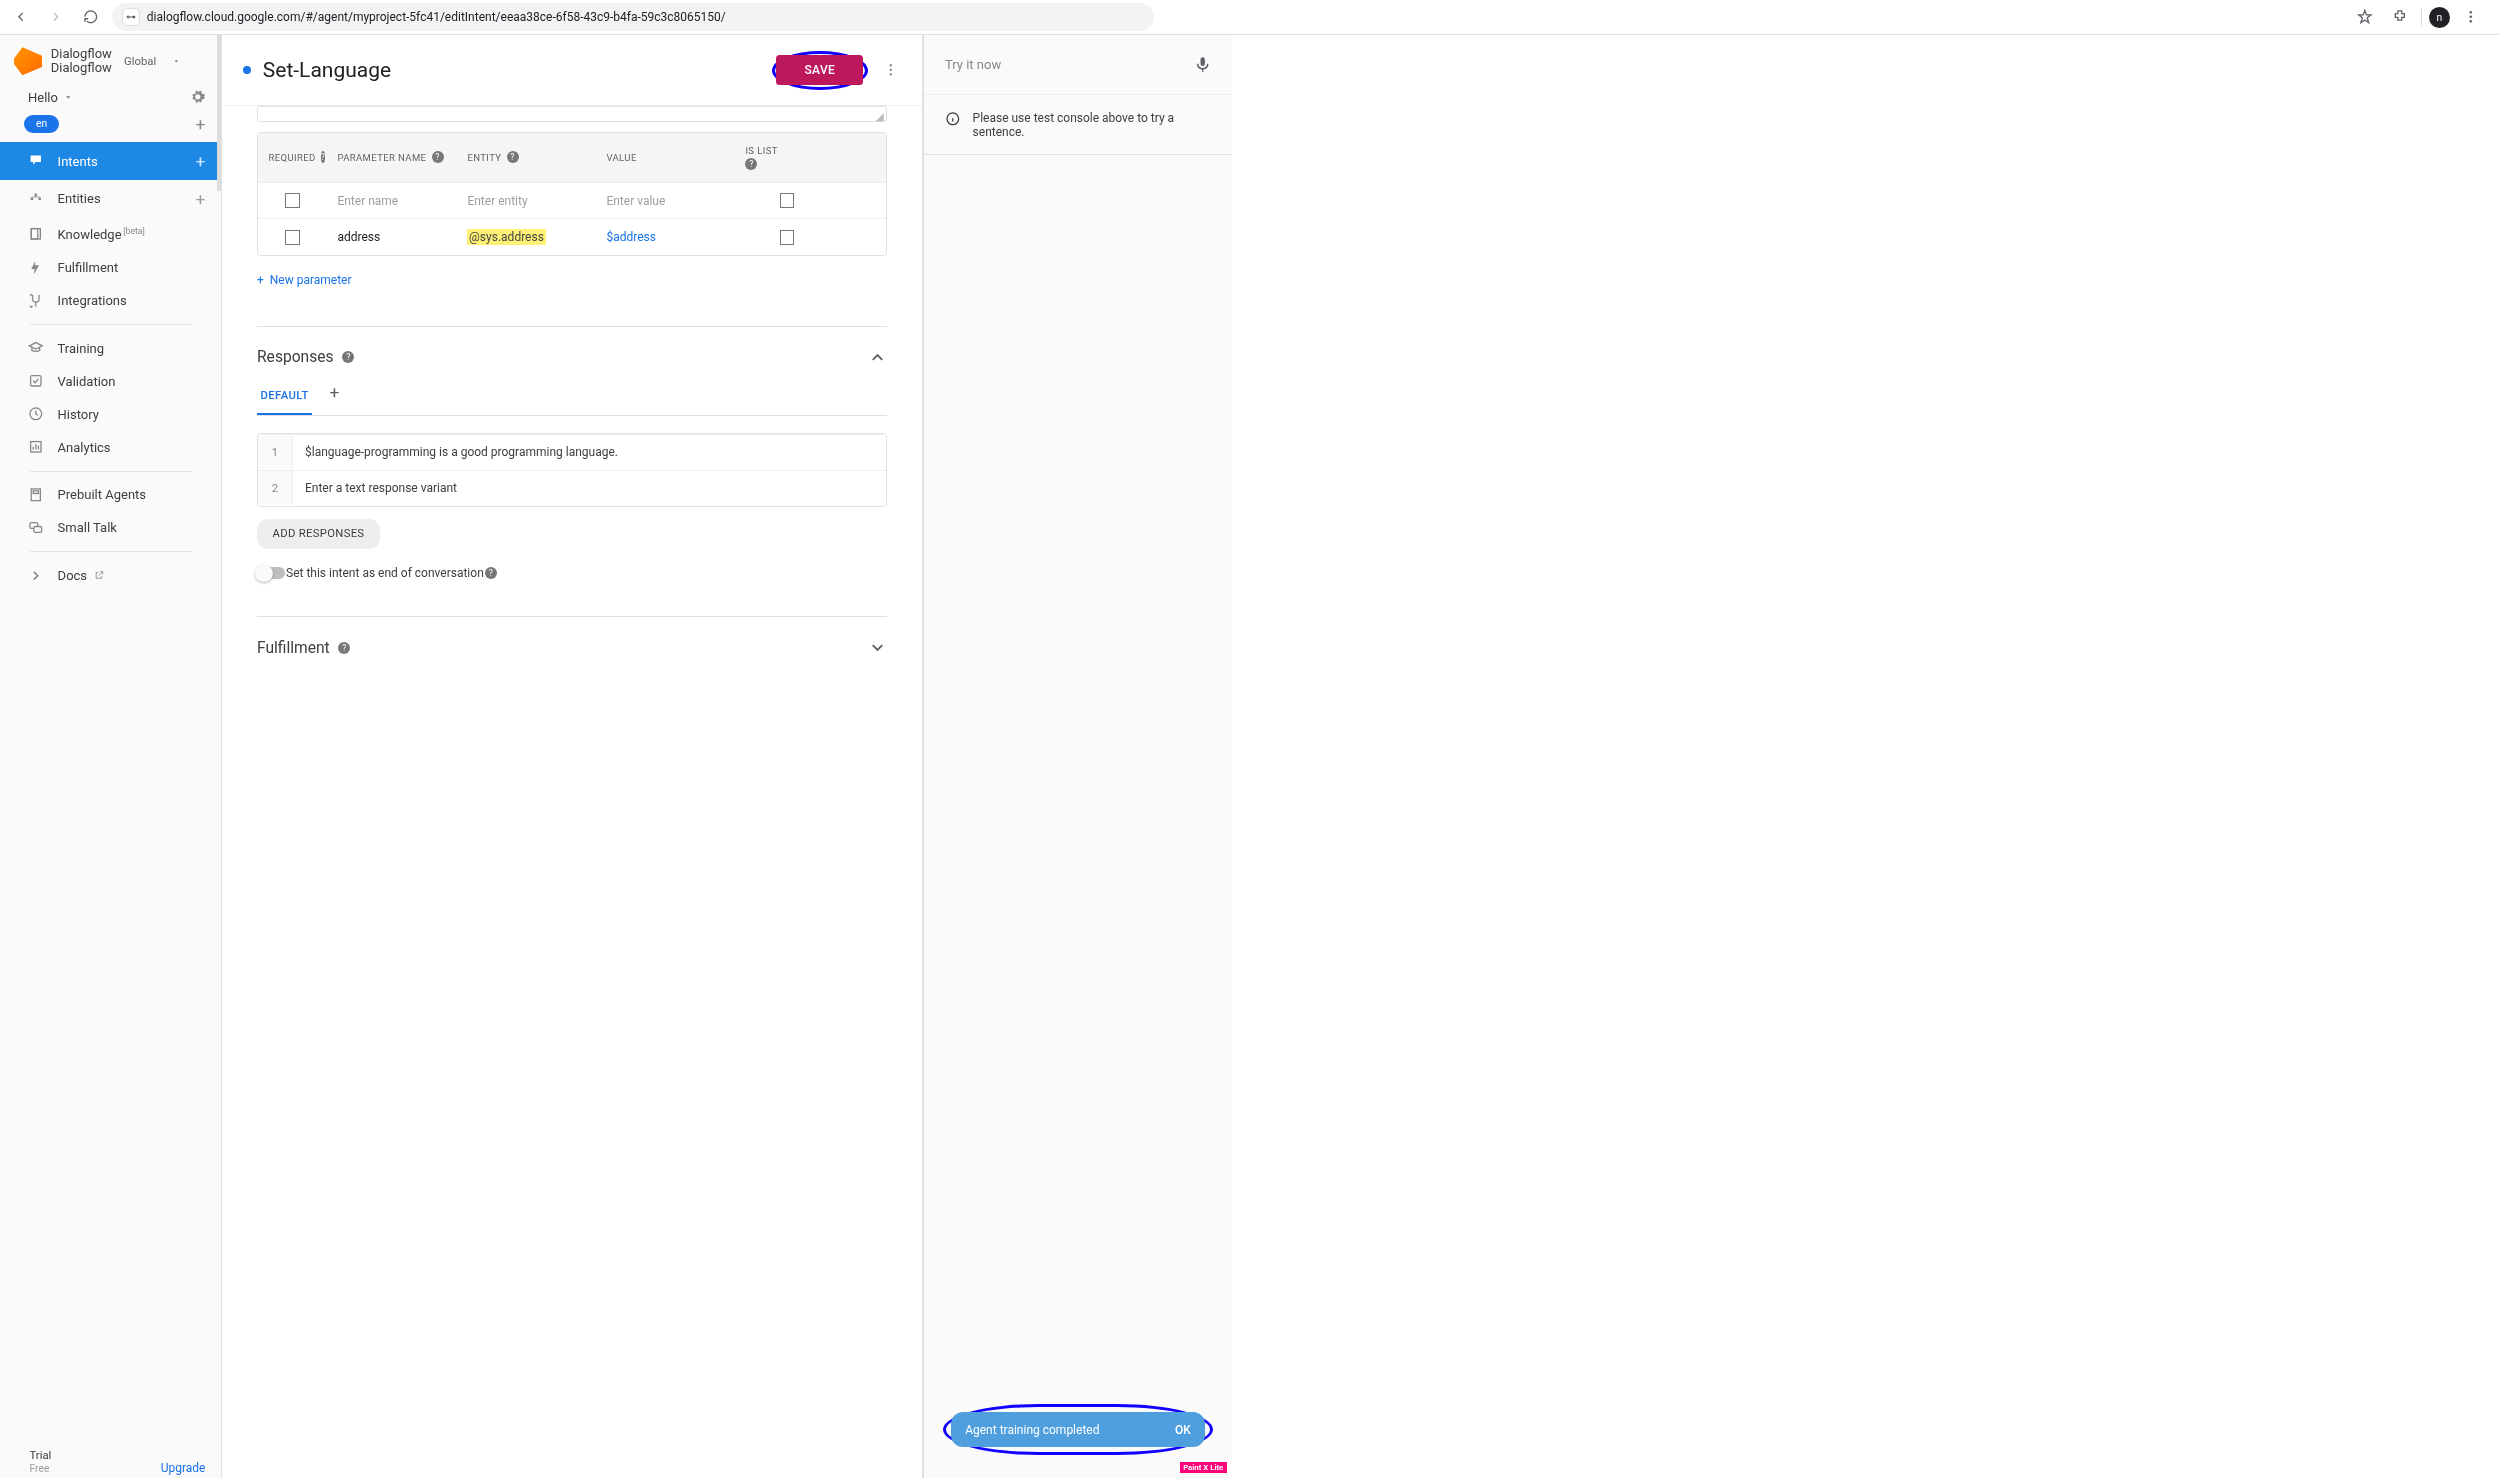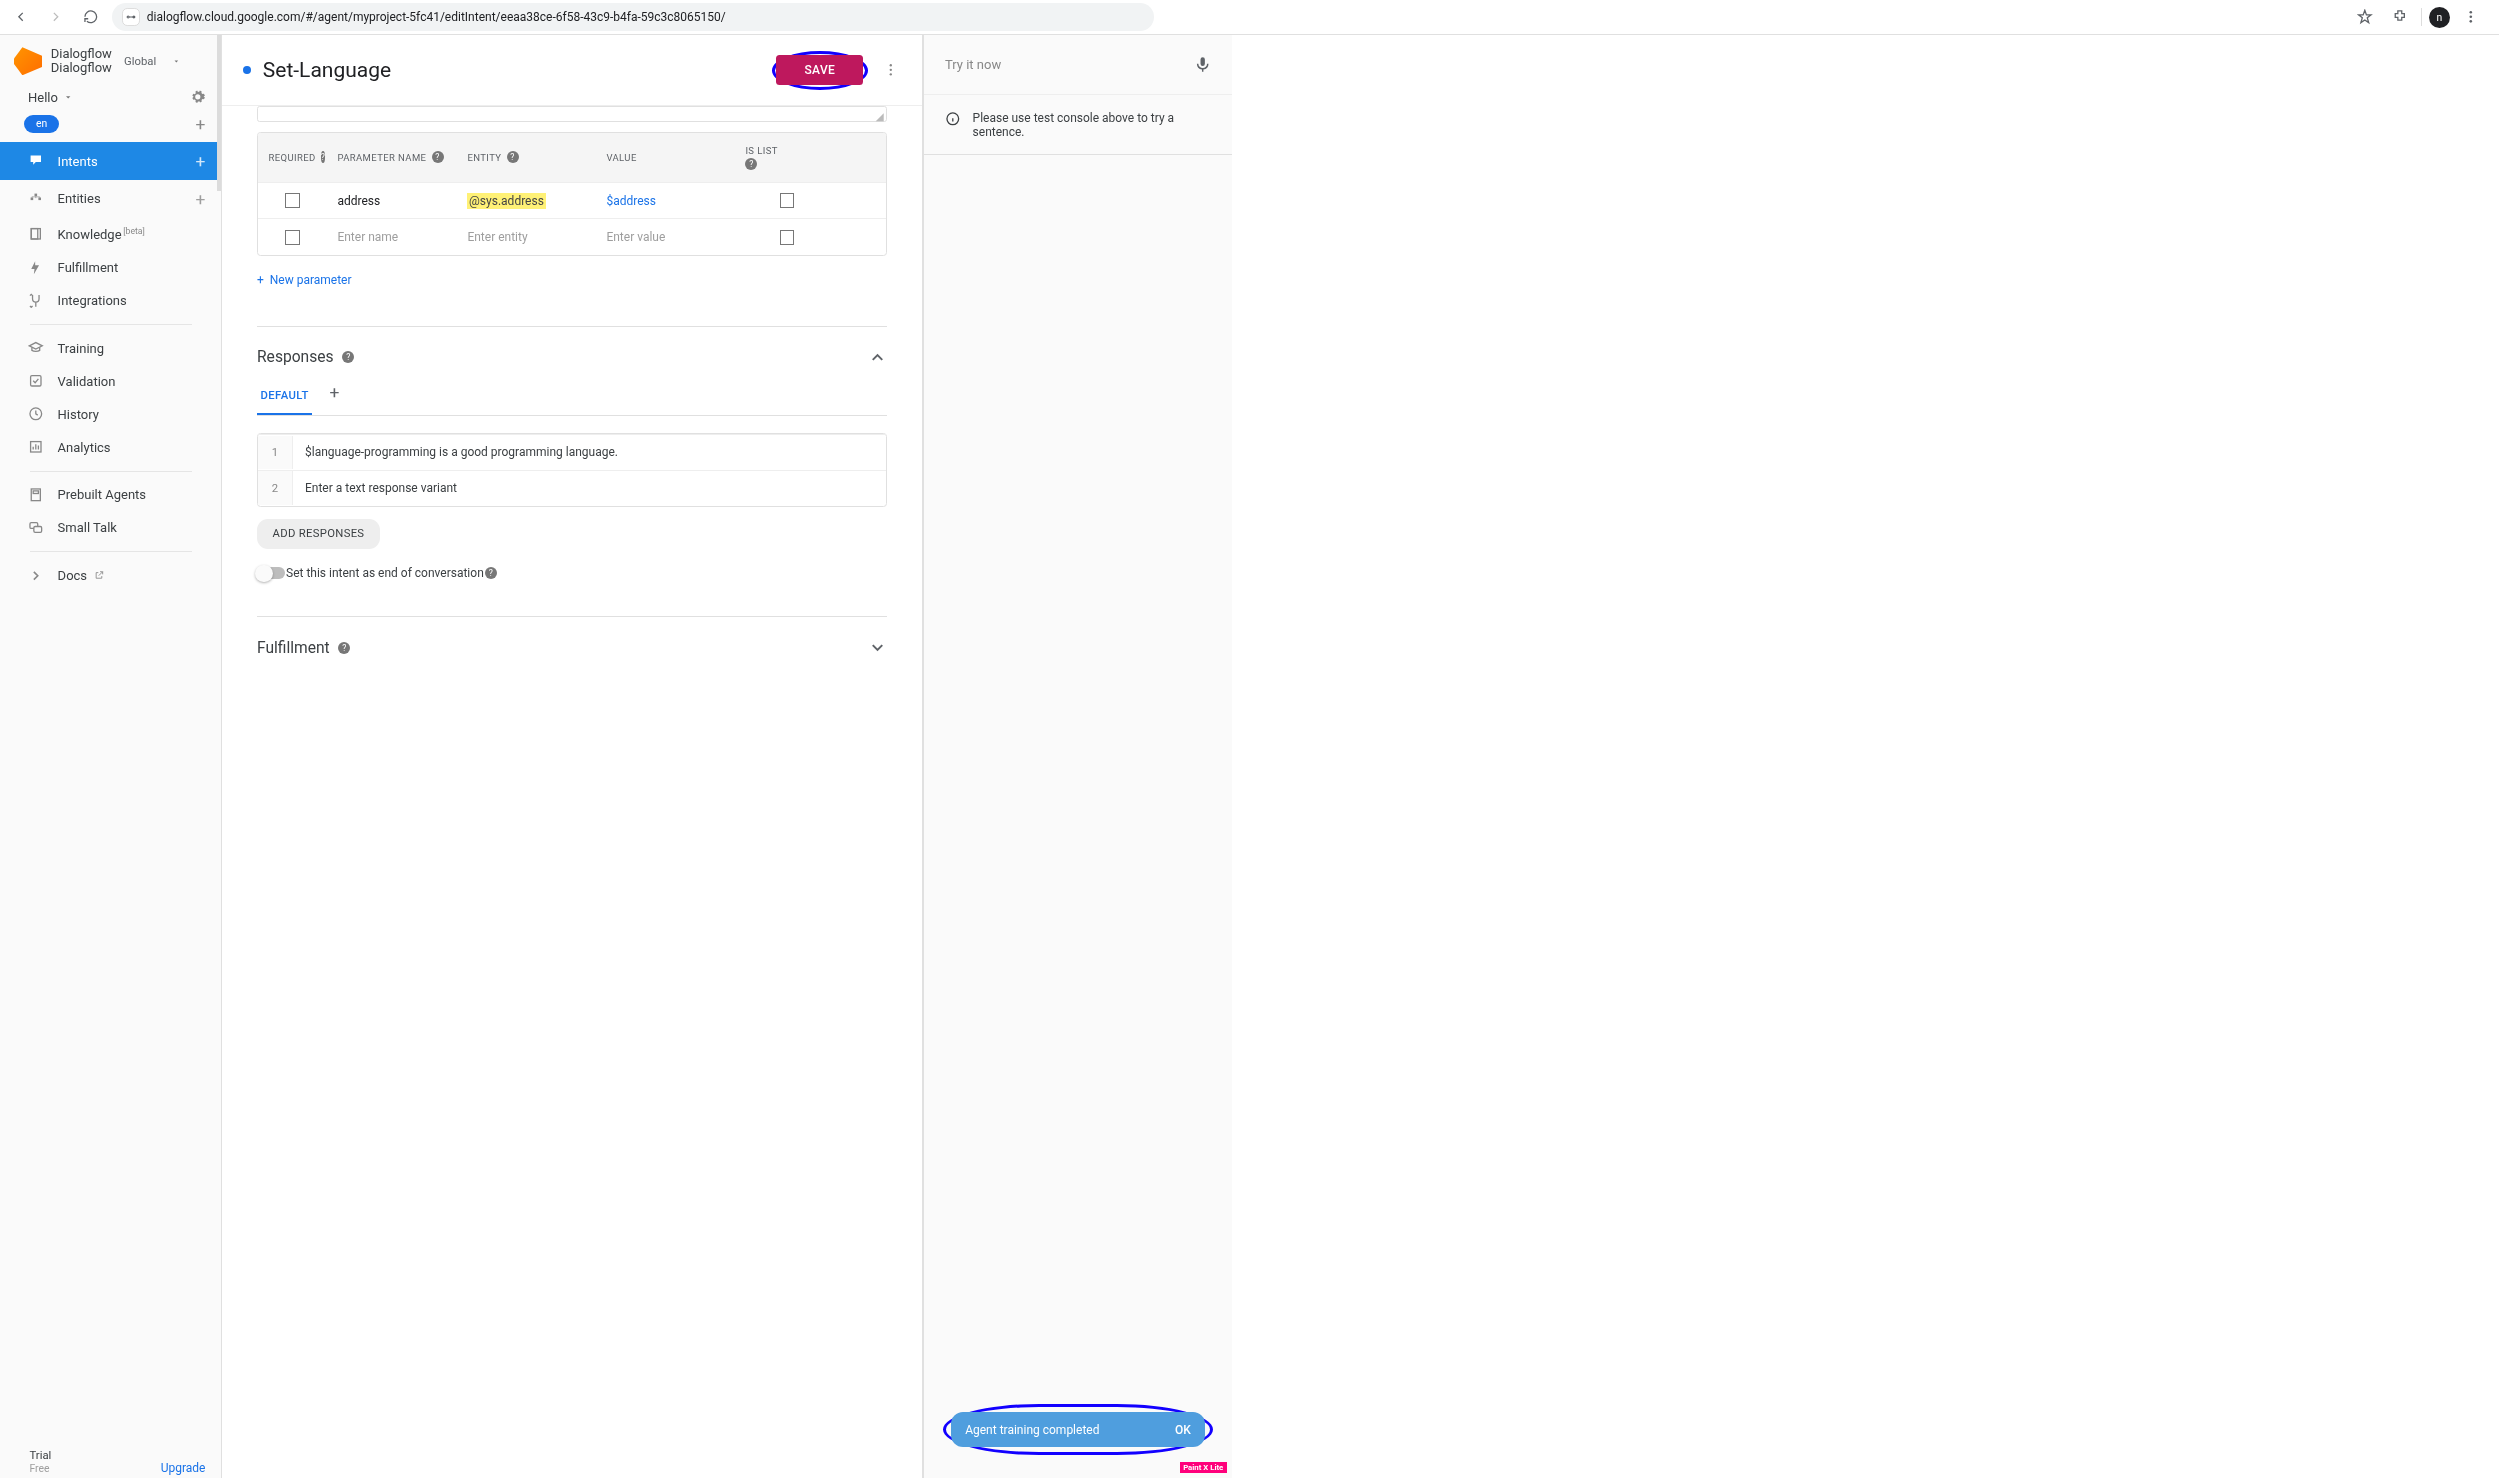--- a/index.html
+++ b/index.html
@@ -346,34 +346,34 @@
               </div>
             <div style="flex-direction:column;align-items:flex-start;gap:1.7px">
                 <span>IS LIST</span>
                 <span class="help-q">?</span>
               </div>
           </div>
           <div class="params-row">
             <div>
                 <div class="checkbox-box"></div>
               </div>
+            <div class="placeholder">Enter name</div>
+            <div class="placeholder">Enter entity</div>
+            <div class="placeholder">Enter value</div>
+            <div>
+                <div class="checkbox-box"></div>
+              </div>
+          </div>
+          <div class="params-row">
+            <div>
+                <div class="checkbox-box"></div>
+              </div>
             <div>address</div>
             <div><span class="entity-highlight">@sys.address</span></div>
             <div><span class="value-link">$address</span></div>
-            <div>
-                <div class="checkbox-box"></div>
-              </div>
-          </div>
-          <div class="params-row">
-            <div>
-                <div class="checkbox-box"></div>
-              </div>
-            <div class="placeholder">Enter name</div>
-            <div class="placeholder">Enter entity</div>
-            <div class="placeholder">Enter value</div>
             <div>
                 <div class="checkbox-box"></div>
               </div>
           </div>
         </div>
         <div class="new-param">+&nbsp;&nbsp;<span>New parameter</span></div>
 
         <div class="section-divider"></div>
 
         <div class="section-header">

